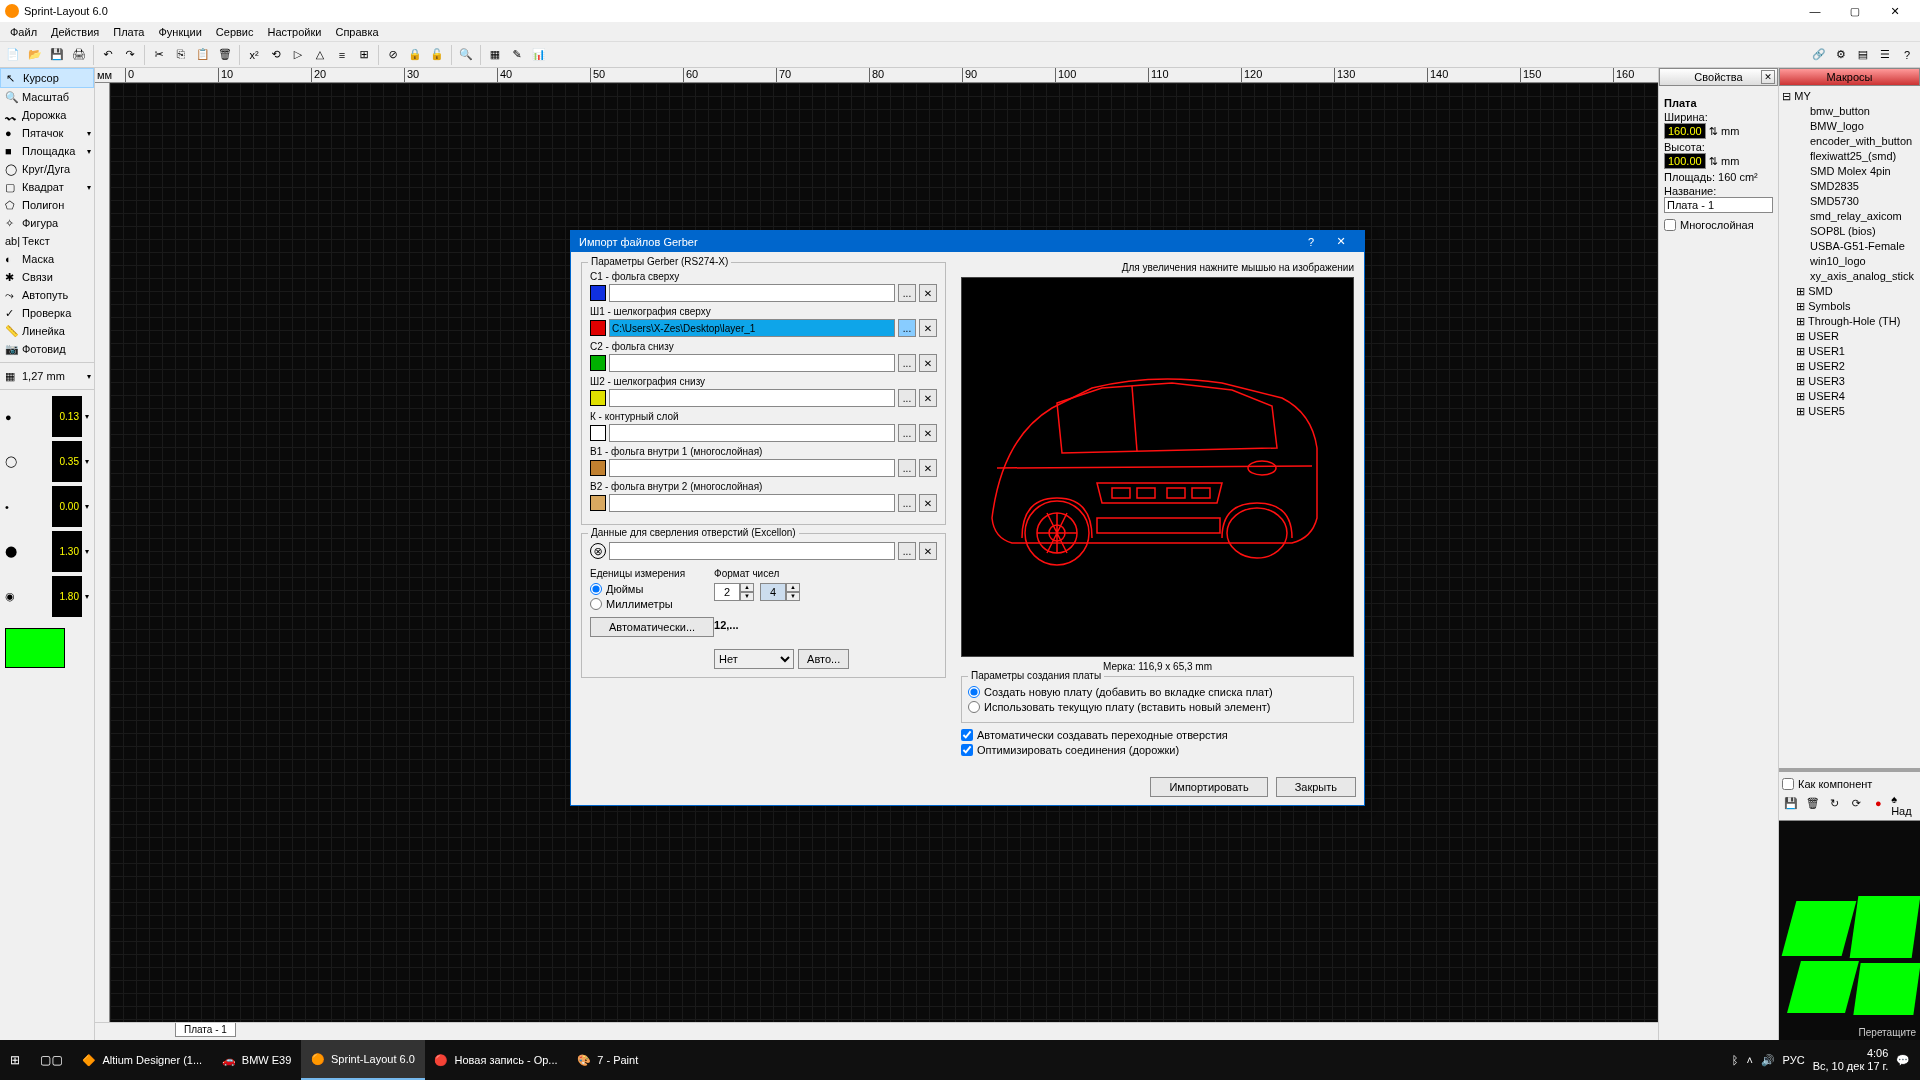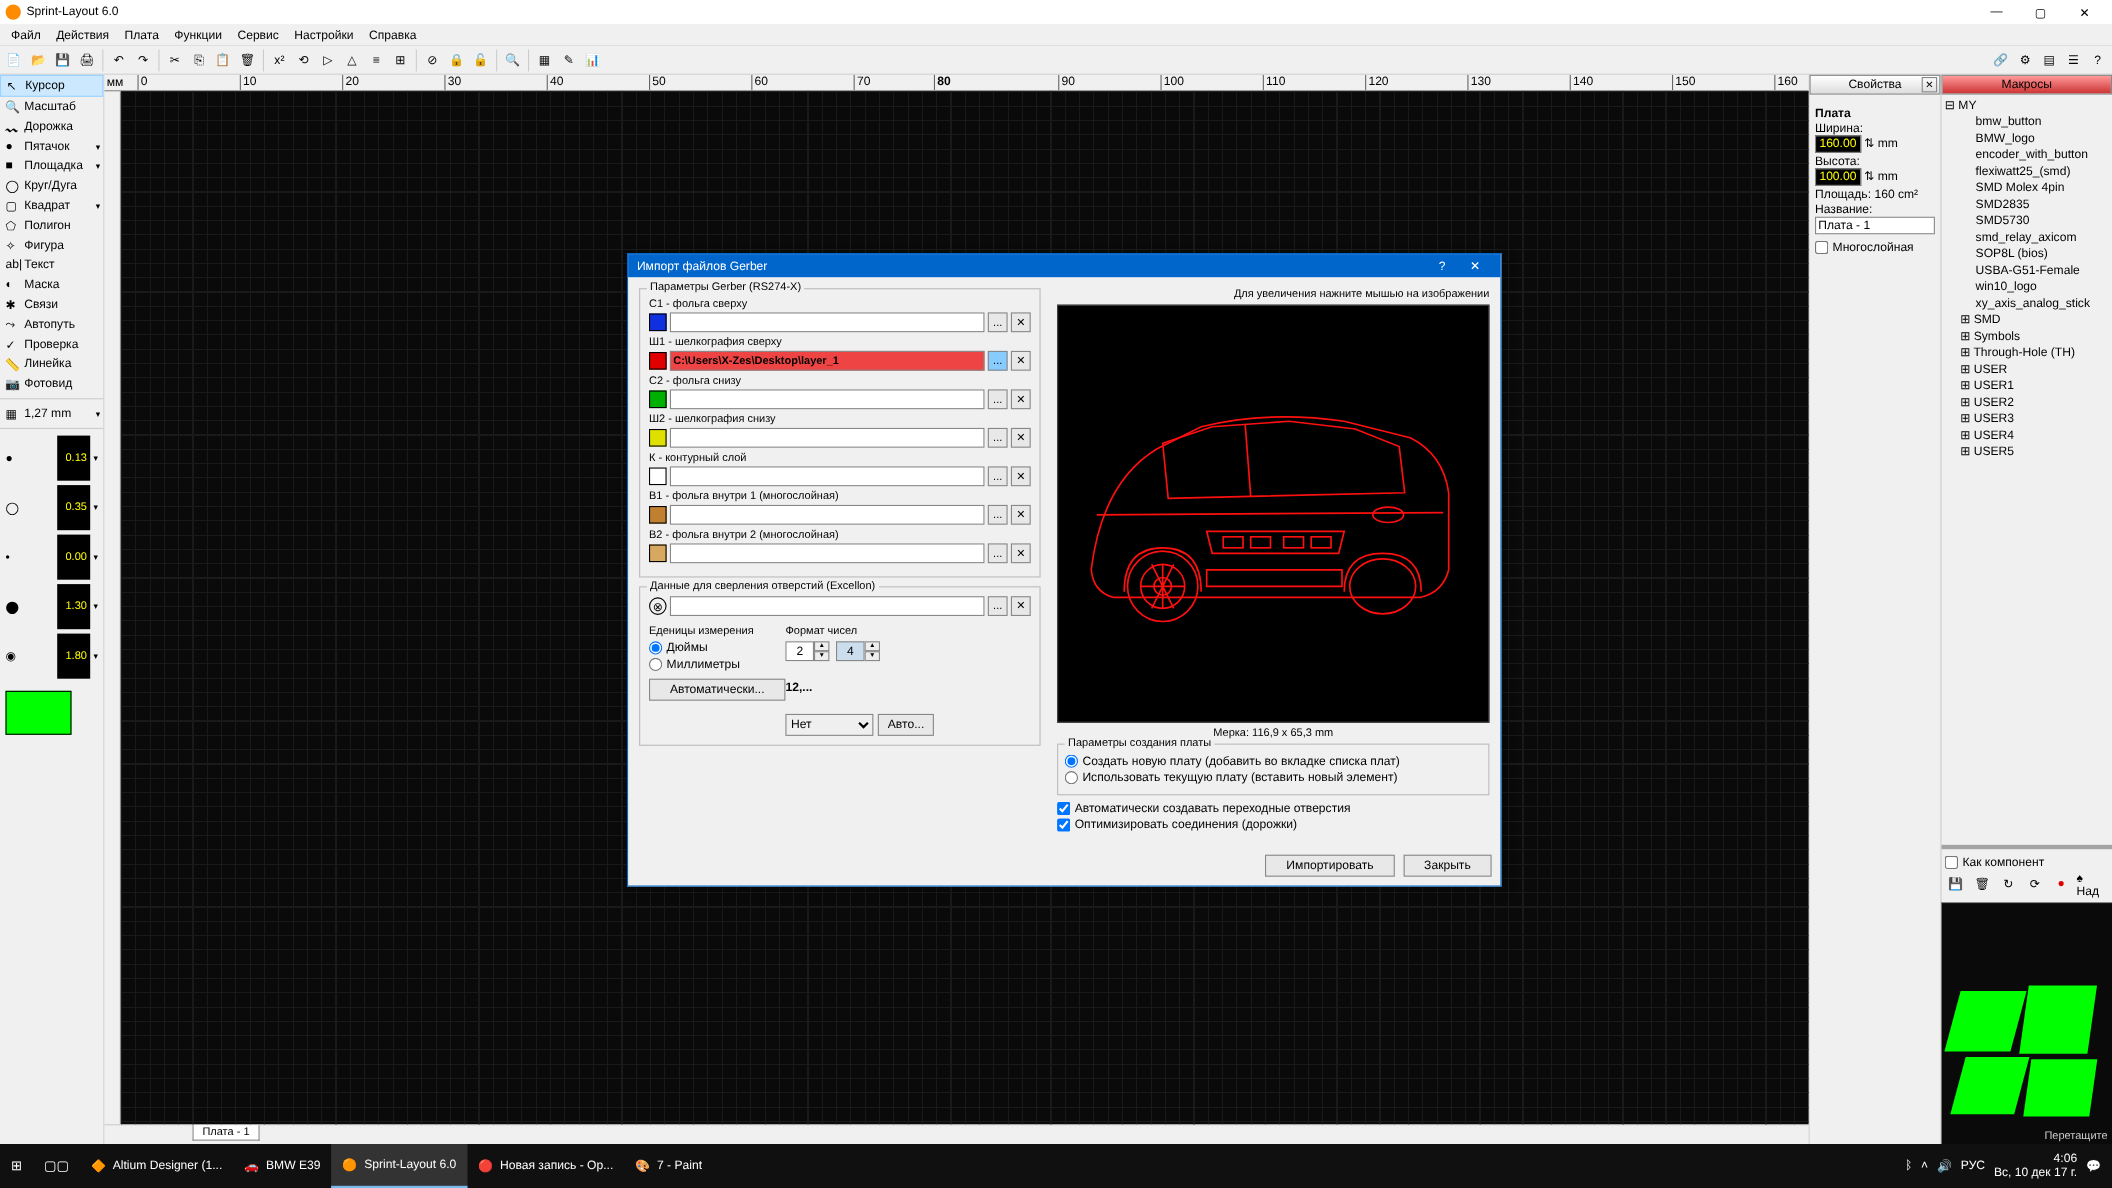--- a/index.html
+++ b/index.html
@@ -30,21 +30,21 @@
 .canvas { flex: 1; background: #0a0a0a; position: relative; overflow: hidden; background-image: repeating-linear-gradient(#1a1a1a 0 1px, transparent 1px 13px), repeating-linear-gradient(90deg, #1a1a1a 0 1px, transparent 1px 13px), repeating-linear-gradient(#333 0 1px, transparent 1px 65px), repeating-linear-gradient(90deg, #333 0 1px, transparent 1px 65px); }
 .rightpanel { display: flex; }
 .props { width: 120px; background: #f0f0f0; border-left: 1px solid #ccc; }
 .phead { background: #f0f0f0; border: 1px solid #888; padding: 2px 4px; text-align: center; position: relative; background: linear-gradient(#fff,#ddd); }
 .phead .x { position: absolute; right: 2px; top: 1px; width: 14px; height: 14px; border: 1px solid #888; font-size: 9px; line-height: 12px; text-align: center; }
 .pbody { padding: 5px; }
 .pbody .lbl { font-weight: bold; margin-top: 6px; }
 .pbody .fld { margin-top: 2px; }
 .yval { display: inline-block; background: #000; color: #ff0; padding: 1px 3px; min-width: 40px; text-align: right; border: 1px solid #888; }
 .pinput { width: 100%; border: 1px solid #888; padding: 1px 2px; }
-.macros { width: 156px; background: #f0f0f0; border-left: 1px solid #ccc; display: flex; flex-direction: column; }
+.macros { width: 142px; background: #f0f0f0; border-left: 1px solid #ccc; display: flex; flex-direction: column; }
 .macros .phead { background: linear-gradient(#f99,#c33); color: #000; }
 .mtree { flex: 1; overflow: auto; padding: 3px; font-size: 11px; line-height: 15px; }
 .mtree .node { white-space: nowrap; }
 .mtree .lev1 { padding-left: 14px; }
 .mtree .lev2 { padding-left: 28px; }
 .macprev { height: 220px; background: #0a0a0a; position: relative; border-top: 1px solid #888; }
 .macprev .shape { position: absolute; background: #0f0; }
 .mactools { padding: 3px; border-top: 4px solid #a3a3a3; }
 .bottab { height: 18px; background: #f0f0f0; border-top: 1px solid #ccc; padding: 0 80px; }
 .bottab .tab { display: inline-block; background: #fff; border: 1px solid #888; border-top: none; padding: 1px 8px; font-size: 10px; }
@@ -271,21 +271,21 @@
     <div class="ruler-h" id="rulerh">
       <span style="position:absolute;left:2px;top:1px">мм</span>
     <div class="tick" style="left: 30px;">0</div>
         <div class="tick" style="left: 123px;">10</div>
         <div class="tick" style="left: 216px;">20</div>
         <div class="tick" style="left: 309px;">30</div>
         <div class="tick" style="left: 402px;">40</div>
         <div class="tick" style="left: 495px;">50</div>
         <div class="tick" style="left: 588px;">60</div>
         <div class="tick" style="left: 681px;">70</div>
-        <div class="tick" style="left: 754px; font-weight: bold;">80</div>
+        <div class="tick" style="left: 774px;">80</div>
         <div class="tick" style="left: 867px;">90</div>
         <div class="tick" style="left: 960px;">100</div>
         <div class="tick" style="left: 1053px;">110</div>
         <div class="tick" style="left: 1146px;">120</div>
         <div class="tick" style="left: 1239px;">130</div>
         <div class="tick" style="left: 1332px;">140</div>
         <div class="tick" style="left: 1425px;">150</div>
         <div class="tick" style="left: 1518px;">160</div>
       </div>
     <div class="canvas-inner">
@@ -408,21 +408,21 @@
     <span class="csw" style="background:#1030e0"></span>
     <input class="linp" value="" style="">
     <span class="lbtn">...</span>
     <span class="lbtn">✕</span>
               </div>
             </div>
             <div class="layerrow">
               <div class="ll">Ш1 - шелкография сверху</div>
               <div class="lr">
     <span class="csw" style="background:#e00000"></span>
-    <input class="linp" value="C:\Users\X-Zes\Desktop\layer_1" style="background: #ef4444; font-weight: bold;">
+    <input class="linp" value="C:\Users\X-Zes\Desktop\layer_1" style="background: #0ea5e9;">
     <span class="lbtn" style="background:#8cf">...</span>
     <span class="lbtn">✕</span>
               </div>
             </div>
             <div class="layerrow">
               <div class="ll">С2 - фольга снизу</div>
               <div class="lr">
     <span class="csw" style="background:#00b000"></span>
     <input class="linp" value="" style="">
     <span class="lbtn">...</span>

